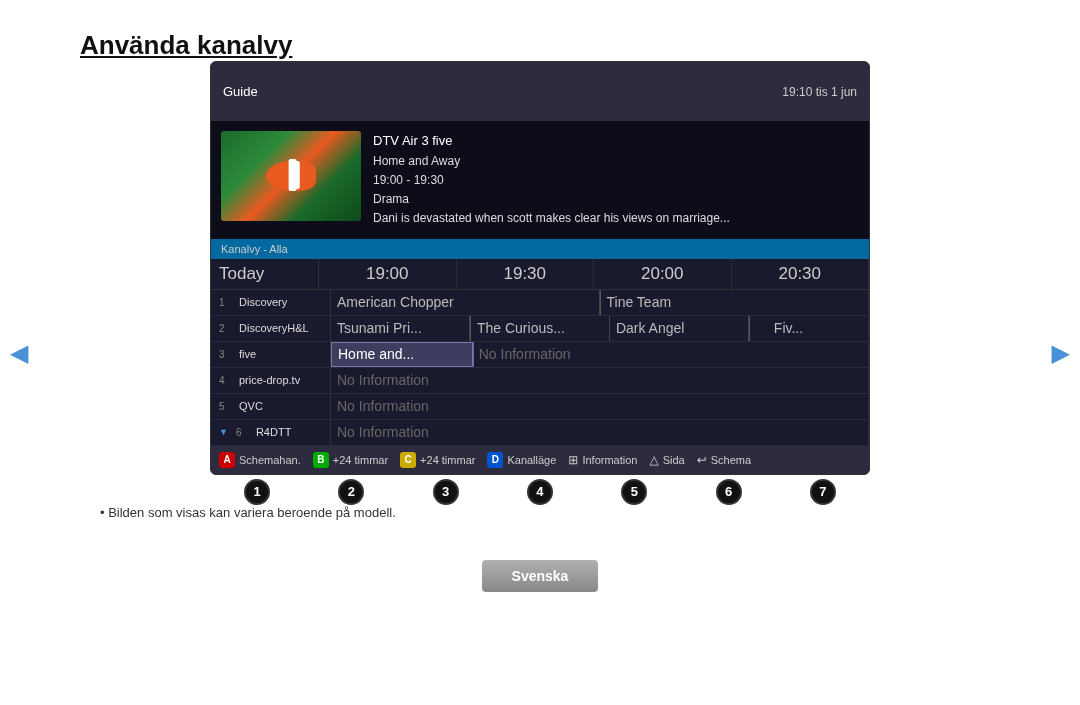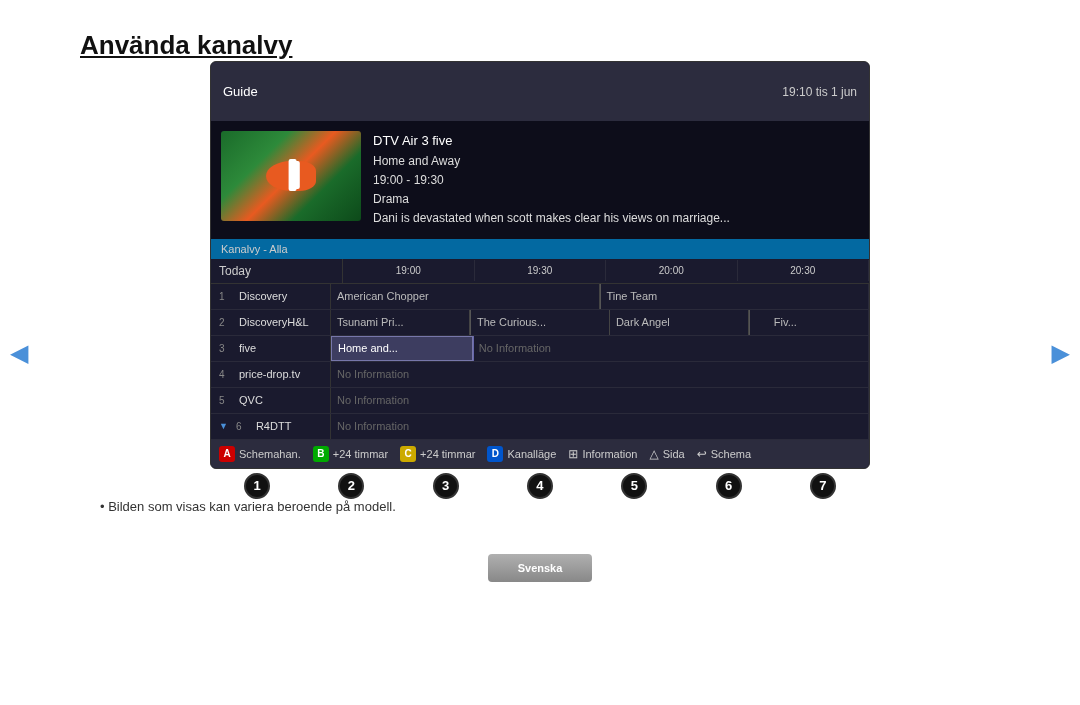--- a/index.html
+++ b/index.html
@@ -144,34 +144,33 @@
     }
 
     
     .time-header-row {
       display: flex;
       background: #1a1a2e;
       border-bottom: 1px solid #333;
     }
 
     .channel-col-header {
-      width: 132px;
+      width: 108px;
       flex-shrink: 0;
       padding: 5px 8px;
       color: #ccc;
-      font-size: 12px;
+      font-size: 17px;
       border-right: 1px solid #333;
     }
 
     .time-slots {
       display: flex;
       flex: 1;
       color: #ccc;
-      font-size: 10px;
-      align-items: center;
+      font-size: 17px;
     }
 
     .time-slot {
       flex: 1;
       padding: 5px 4px;
       text-align: center;
       border-right: 1px solid #2a2a3a;
     }
 
     
@@ -296,30 +295,30 @@
       justify-content: center;
       margin-top: 40px;
     }
 
     .lang-btn {
       background: linear-gradient(to bottom, #b0b0b0, #888);
       border: none;
       border-radius: 4px;
       padding: 8px 30px;
       color: #fff;
-      font-size: 11px;
+      font-size: 14px;
       font-weight: bold;
       cursor: pointer;
     }
 
     .prog-cell {
       display: flex;
       align-items: center;
       padding: 3px 6px;
-      font-size: 11px;
+      font-size: 14px;
       color: #bbb;
       border-right: 1px solid #2a2a3a;
       white-space: nowrap;
       overflow: hidden;
       text-overflow: ellipsis;
     }
 
     .prog-cell.selected {
       background: #3d3d60;
       color: #fff;

